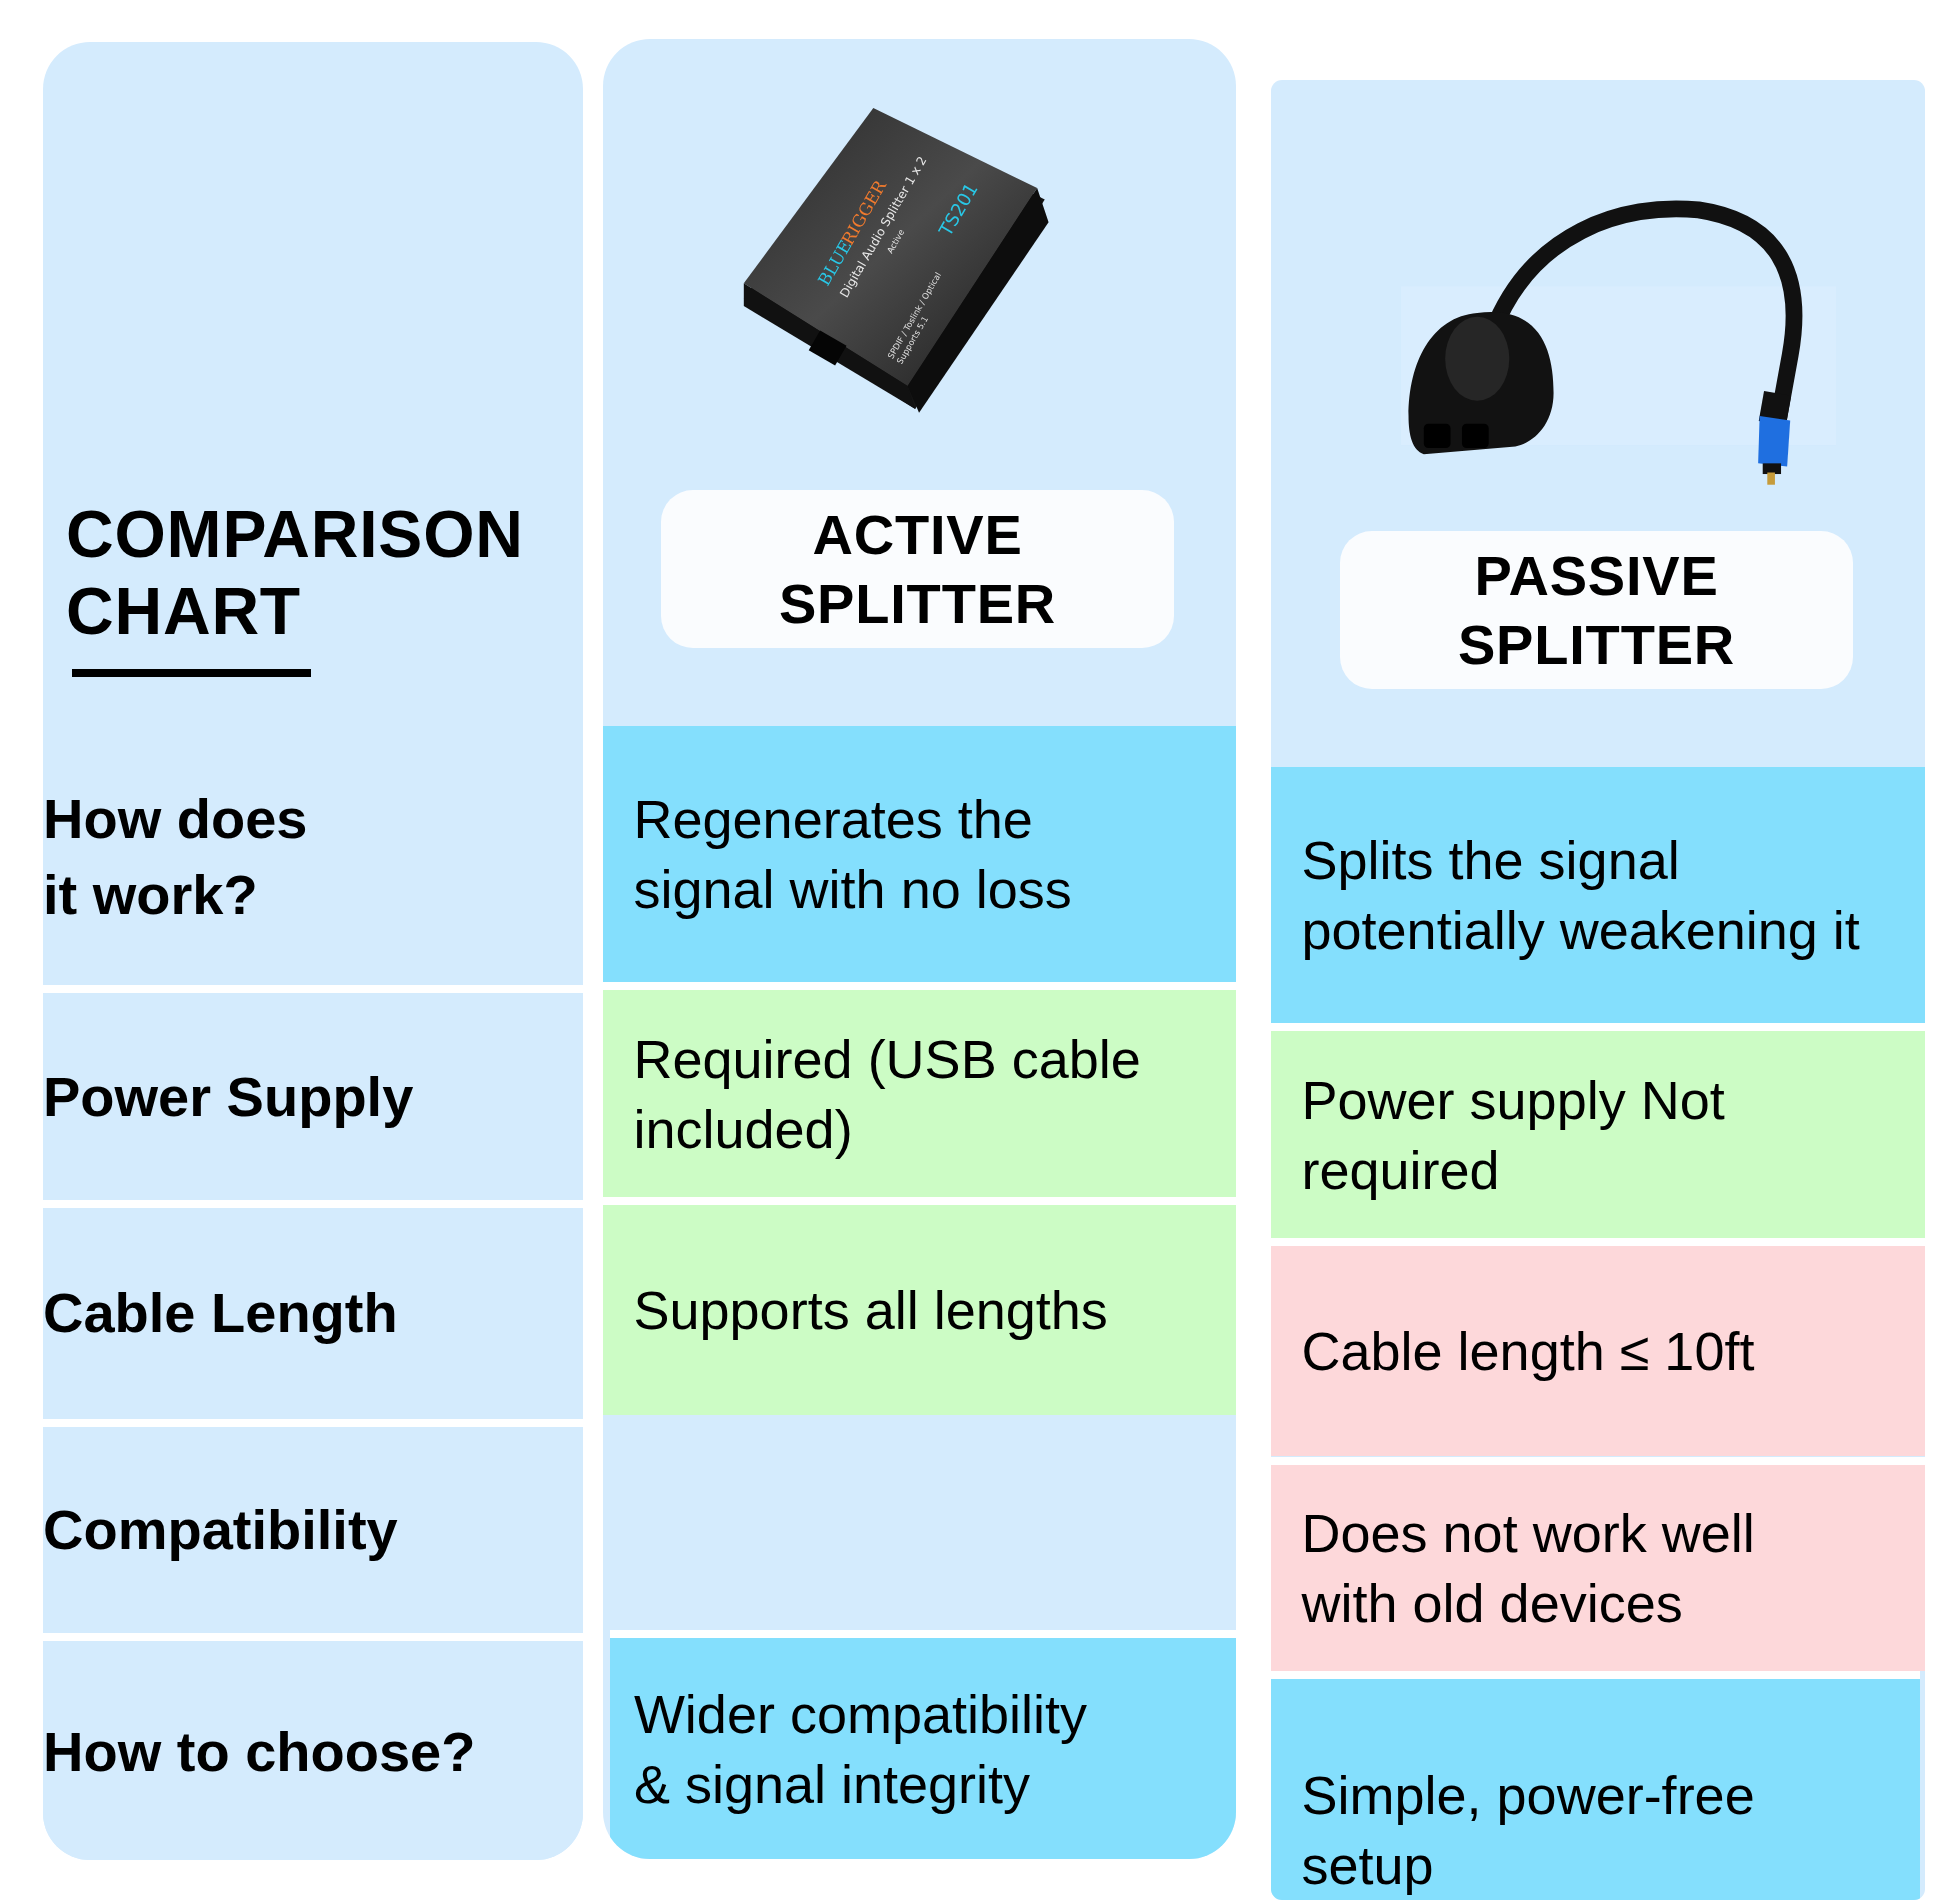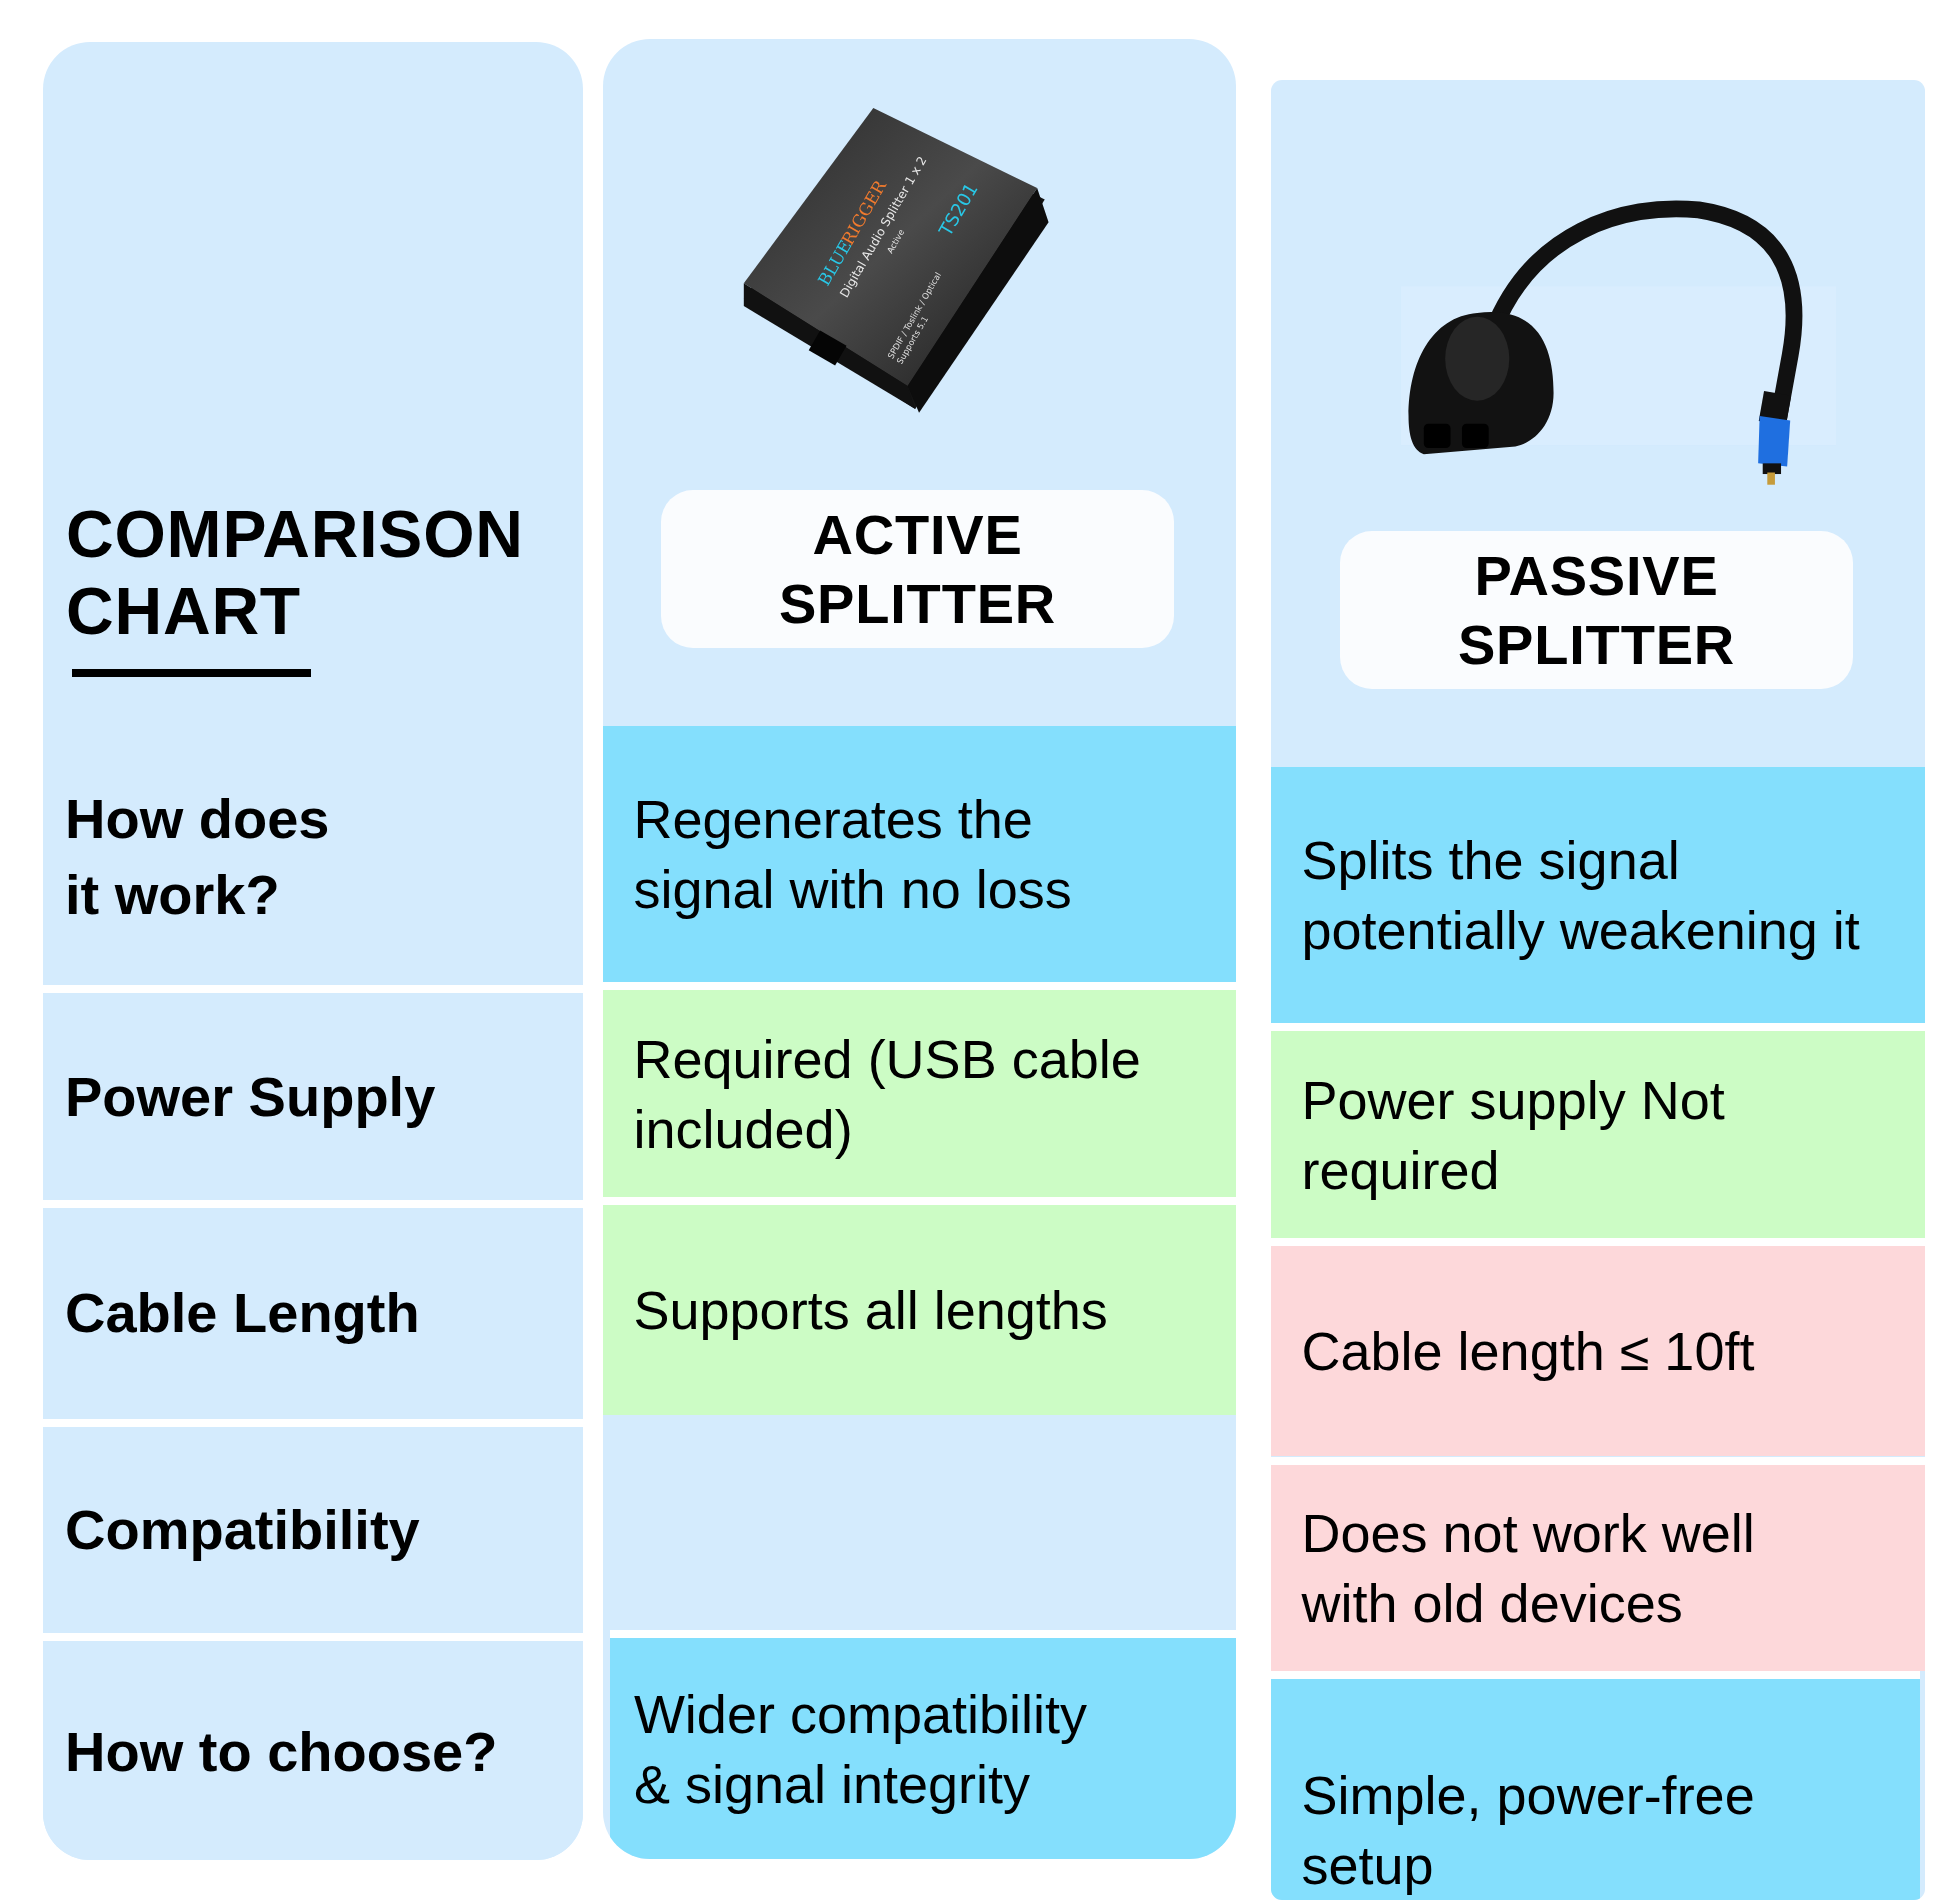--- a/index.html
+++ b/index.html
@@ -23,21 +23,21 @@
   .row.r2 { top: 951px; height: 207px; }
   .row.r3 { top: 1166px; height: 210px; }
   .row.r4 { top: 1385px; height: 206px; }
   .row.r5 { top: 1599px; height: 221px; }
   .col-left .row { background: #d4ebfd; }
   .col-left .row::before { content: ""; position: absolute; left: 0; right: 0; top: -8.4px; height: 8.4px; background: #fff; }
   .col-left .row.r1::before { display: none; }
   .col-mid .row::before, .col-right .row::before { content: ""; position: absolute; left: 0; right: 0; top: -8.4px; height: 8.4px; background: #fff; }
   .col-mid .row.r1::before, .col-right .row.r1::before { display: none; }
 
-  .row-label { font-weight: bold; font-size: 56px; line-height: 76px; padding-left: 22px; }
+  .row-label { font-weight: bold; font-size: 56px; line-height: 76px; }
   .cell-text { font-size: 54px; line-height: 70px; padding-left: 30.5px; }
   .col-right .cell-text { padding-left: 30.5px; }
 
   .bg-cyan  { background: #84dffd; }
   .bg-green { background: #ccfcc5; }
   .bg-pink  { background: #fdd8da; }
 
   .product-img { position: absolute; }
 </style>
 </head>

